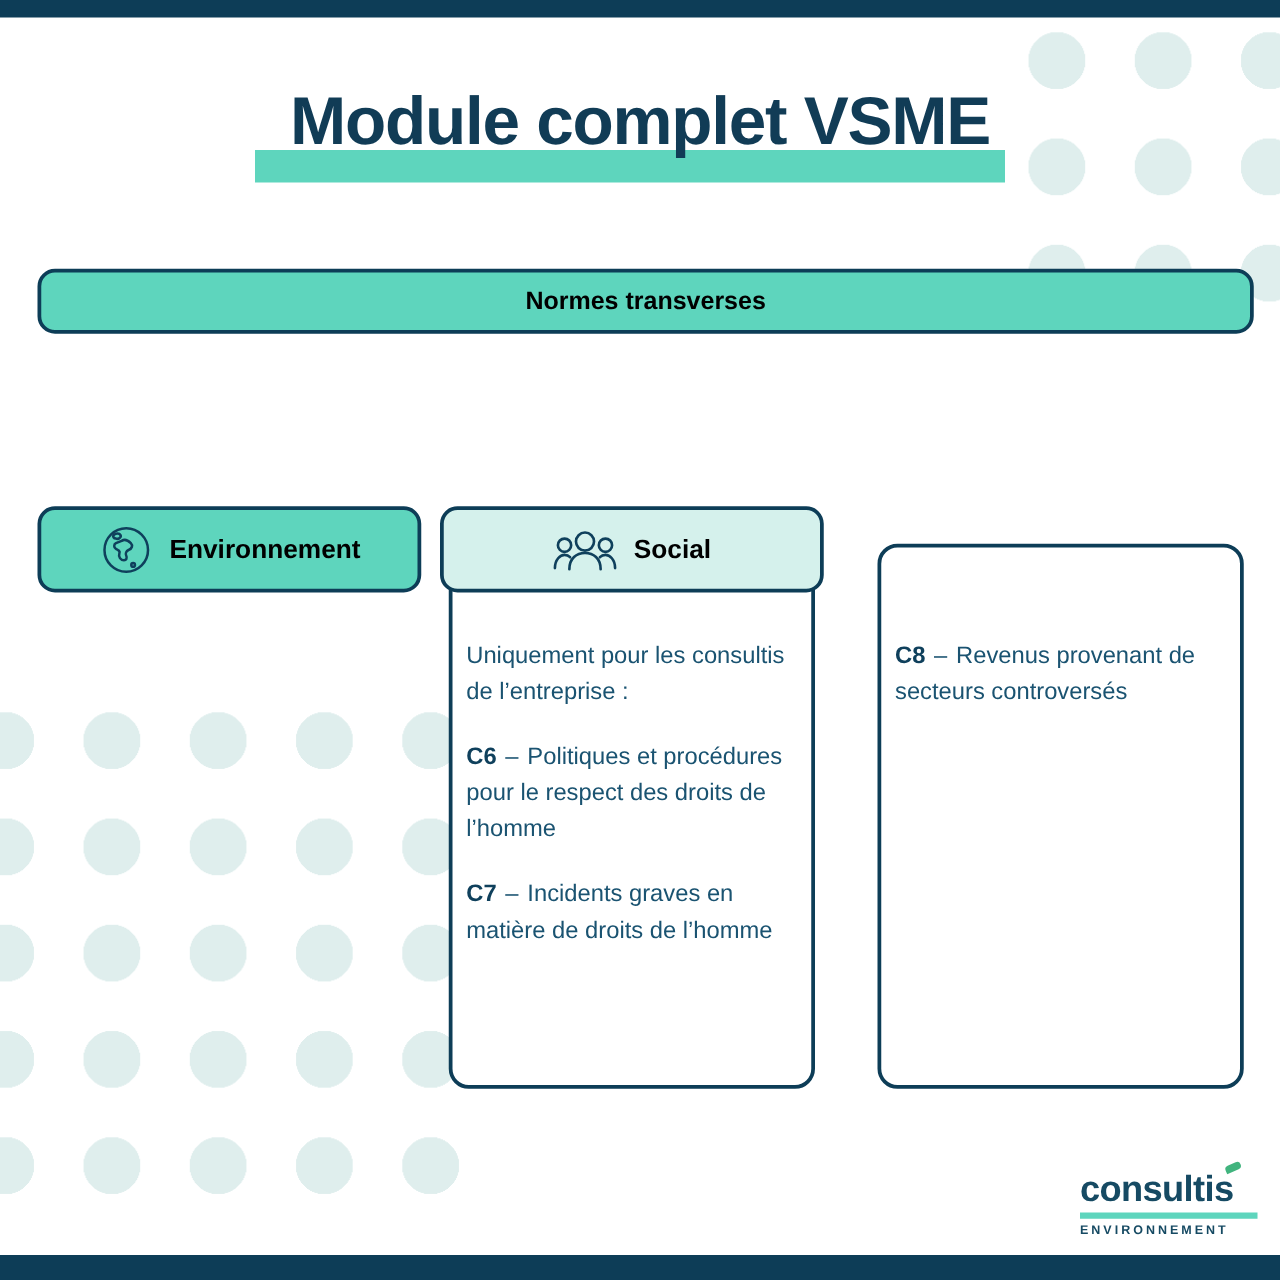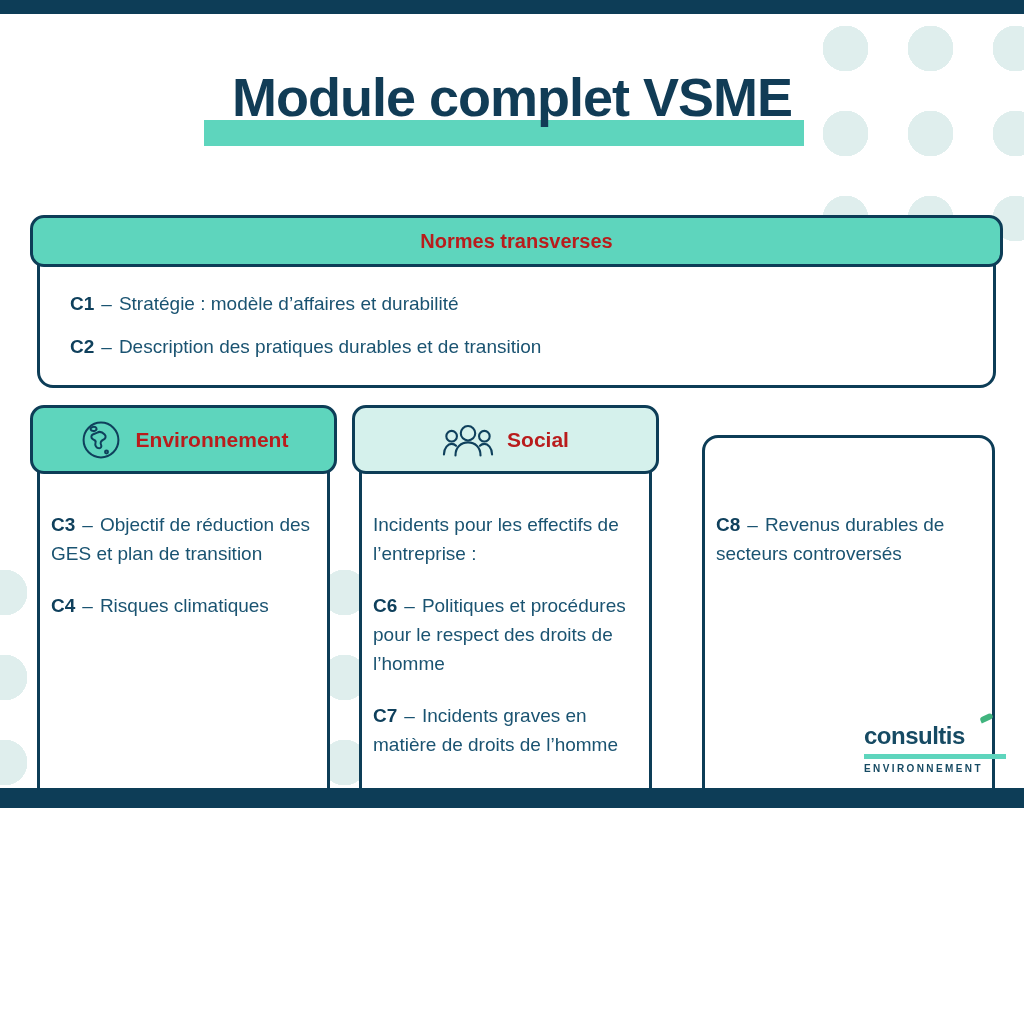--- a/index.html
+++ b/index.html
@@ -1,16 +1,16 @@
 <!DOCTYPE html>
 <html><head>
 <meta charset="utf-8">
 <style>
   html,body{margin:0;padding:0;background:#fff;}
-  .canvas{position:relative;width:1024px;height:808px;background:#ffffff;overflow:hidden;
+  .canvas{position:relative;width:1024px;height:1024px;background:#ffffff;overflow:hidden;
           font-family:"Liberation Sans",sans-serif;color:#175472;}
   .bar{position:absolute;left:0;width:1024px;background:#0d3d57;z-index:3;}
   .bar.top{top:0;height:14px;}
   .bar.bottom{bottom:0;height:20px;}
 
   
   .dots{position:absolute;z-index:0;
         background-image:radial-gradient(circle 23px at 42.5px 42.5px,#dfeeed 99%,rgba(255,255,255,0) 100%);
         background-size:85px 85px;}
   .dots-tr{left:803px;top:6px;width:221px;height:260px;}
@@ -19,21 +19,21 @@
   
   .title{position:absolute;left:0;top:66px;width:1024px;margin:0;text-align:center;z-index:1;
          font-size:54px;font-weight:700;letter-spacing:-1px;color:#113c56;}
   .title-highlight{position:absolute;left:204px;top:120px;width:600px;height:26px;background:#5ed5bd;z-index:0;}
 
   
   .sect{position:absolute;z-index:1;}
   .sect-header{position:absolute;left:0;right:0;top:0;z-index:2;
                border:3px solid #0d3d57;border-radius:14px;background:#5ed5bd;
                display:flex;align-items:center;justify-content:center;gap:13px;
-               font-weight:700;color:#b91c1c;}
+               font-weight:700;color:#000000;}
   .sect-header.mint{background:#d5f1ec;}
   .sect-body{position:absolute;left:7px;right:7px;bottom:0;z-index:1;background:#ffffff;
              border:3px solid #0d3d57;border-radius:16px;box-sizing:border-box;}
 
   .transverse{left:30px;top:215px;width:973px;height:173px;}
   .transverse .sect-header{height:46px;font-size:20px;}
   .transverse .sect-body{top:22px;padding:50px 30px 0 30px;}
   .transverse .item{margin:0 0 15px 0;line-height:28px;}
 
   .col{top:405px;width:307px;height:466px;}
@@ -45,21 +45,21 @@
   .col .item,.col .intro{margin:0 0 23px 0;line-height:29px;}
 
   .item,.intro{font-size:19px;color:#1a5371;}
   .item b{font-weight:700;color:#0f405c;}
   .sep{margin:0 7px;}
 
   .icon{flex:0 0 auto;display:block;}
 
   
   .logo{position:absolute;right:18px;bottom:34px;width:142px;z-index:2;text-align:left;}
-  .logo-name{position:relative;display:block;font-size:24px;font-weight:700;letter-spacing:-0.5px;color:#164a63;line-height:30px;}
+  .logo-name{position:relative;display:block;font-size:29px;font-weight:700;letter-spacing:-0.5px;color:#164a63;line-height:30px;}
   .logo-leaf{position:absolute;right:13px;top:-6px;width:13px;height:6px;background:#41b47e;
              border-radius:6px 6px 6px 0;transform:rotate(-24deg);}
   .logo-bar{height:5px;background:#5ed5bd;margin:3px 0 4px 0;}
   .logo-tag{display:block;font-size:10px;font-weight:700;letter-spacing:2.4px;color:#164a63;}
 </style>
 </head>
 <body>
 
 <div class="canvas">
 
@@ -67,64 +67,56 @@
   <div class="dots dots-tr"></div>
   <div class="dots dots-bl"></div>
 
   <div class="title-highlight"></div>
   <h1 class="title">Module complet VSME</h1>
 
   <section class="sect transverse">
     <div class="sect-header">
       <span>Normes transverses</span>
     </div>
-    <div class="sect-body">
-      <p class="item"><b>C1</b><span class="sep">–</span><span>Stratégie : modèle d’affaires et durabilité</span></p>
-      <p class="item"><b>C2</b><span class="sep">–</span><span>Description des pratiques durables et de transition</span></p>
-    </div>
   </section>
 
   <section class="sect col col-env">
     <div class="sect-header">
       <svg class="icon" width="44" height="44" viewBox="0 0 48 48" fill="none" stroke="#0f405c" stroke-width="2.2" stroke-linecap="round" stroke-linejoin="round">
         <circle cx="24" cy="24" r="19"></circle>
         <path d="M20 16 c3 -2 6 0 8 2 c2 2 1 5 -2 6 c-2 1 -3 3 -2 5 c1 2 0 4 -2 4 c-3 0 -5 -3 -4 -6 c1 -2 -1 -3 -3 -4 c-2 -1 -2 -4 0 -5 z"></path>
         <path d="M13 11 c2 -2 5 -2 6 0 c1 2 -2 4 -4 3 c-2 0 -3 -2 -2 -3 z"></path>
         <circle cx="30" cy="37" r="1.6"></circle>
       </svg>
       <span>Environnement</span>
-    </div>
-    <div class="sect-body">
-      <p class="item"><b>C3</b><span class="sep">–</span><span>Objectif de réduction des GES et plan de transition</span></p>
-      <p class="item"><b>C4</b><span class="sep">–</span><span>Risques climatiques</span></p>
     </div>
   </section>
 
   <section class="sect col col-soc">
     <div class="sect-header mint">
       <svg class="icon" width="52" height="36" viewBox="0 0 54 36" fill="none" stroke="#0f405c" stroke-width="2.2" stroke-linecap="round" stroke-linejoin="round">
         <circle cx="10" cy="14" r="5.5"></circle>
         <path d="M2 33 c0 -7 4.5 -11 8 -11 c2 0 3.5 0.8 4.6 2"></path>
         <circle cx="44" cy="14" r="5.5"></circle>
         <path d="M52 33 c0 -7 -4.5 -11 -8 -11 c-2 0 -3.5 0.8 -4.6 2"></path>
         <circle cx="27" cy="11" r="7.5" fill="#d5f1ec"></circle>
         <path d="M14 34 c0 -9 6 -13.5 13 -13.5 c7 0 13 4.5 13 13.5" fill="#d5f1ec"></path>
       </svg>
       <span>Social</span>
     </div>
     <div class="sect-body">
-      <p class="intro">Incidents pour les effectifs de l’entreprise :</p>
+      <p class="intro">Uniquement pour les consultis de l’entreprise :</p>
       <p class="item"><b>C6</b><span class="sep">–</span><span>Politiques et procédures pour le respect des droits de l’homme</span></p>
       <p class="item"><b>C7</b><span class="sep">–</span><span>Incidents graves en matière de droits de l’homme</span></p>
     </div>
   </section>
 
   <section class="sect col col-gov">
     <div class="sect-body">
-      <p class="item"><b>C8</b><span class="sep">–</span><span>Revenus durables de secteurs controversés</span></p>
+      <p class="item"><b>C8</b><span class="sep">–</span><span>Revenus provenant de secteurs controversés</span></p>
     </div>
   </section>
 
   <div class="logo">
     <span class="logo-name">
       <span>consultis</span>
       <span class="logo-leaf"></span>
     </span>
     <div class="logo-bar"></div>
     <span class="logo-tag">ENVIRONNEMENT</span>

